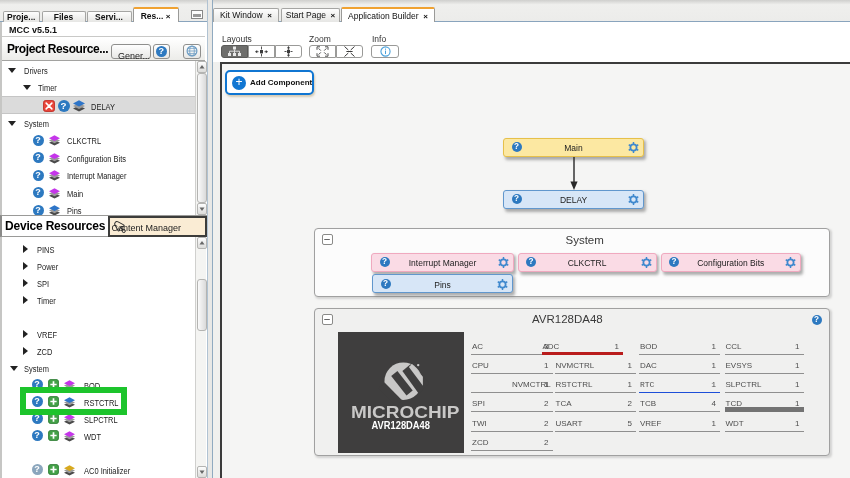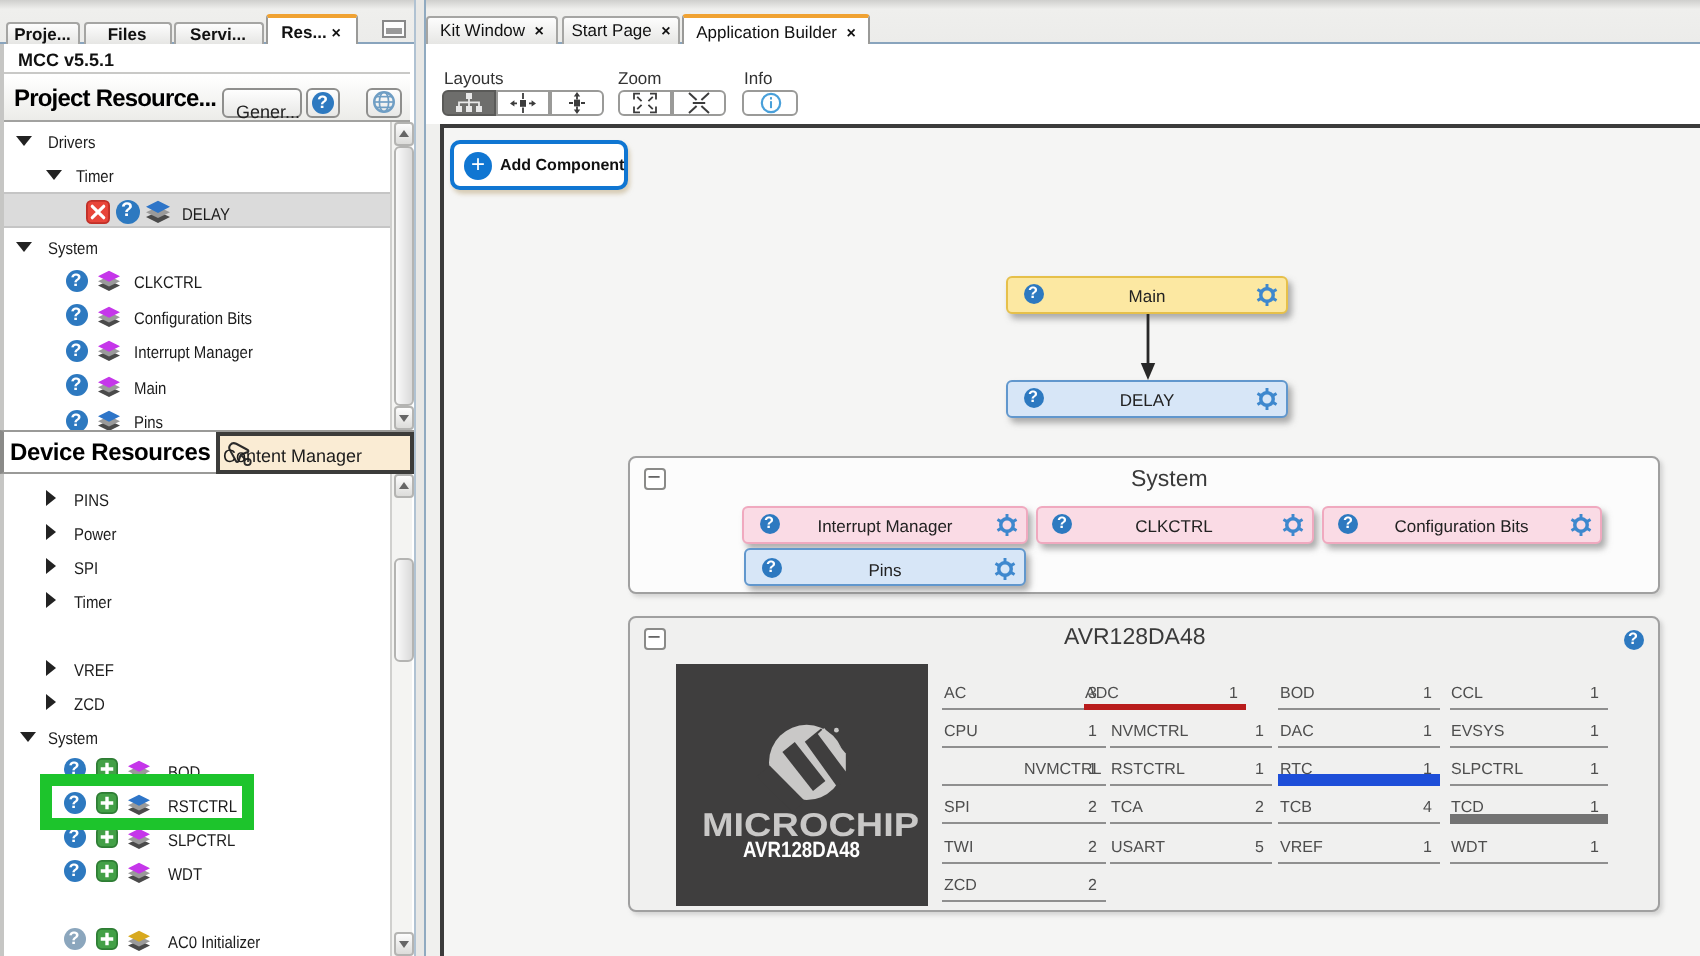--- a/index.html
+++ b/index.html
@@ -468,21 +468,21 @@
         <span class="abs nw" style="right:4px;top:2px;font-size:8px;color:#4e4e4e;">1</span>
       </div>
 <div class="abs" style="left:156.5px;top:69.1px;width:81.5px;height:15px;border-bottom:1px solid #8f8f8f;">
         <span class="abs nw" style="left:1px;top:2px;font-size:8px;color:#4e4e4e;margin-left:40px;">NVMCTRL</span>
         <span class="abs nw" style="right:4px;top:2px;font-size:8px;color:#4e4e4e;">1</span>
       </div>
 <div class="abs" style="left:240px;top:69.1px;width:81.5px;height:15px;border-bottom:1px solid #8f8f8f;">
         <span class="abs nw" style="left:1px;top:2px;font-size:8px;color:#4e4e4e;">RSTCTRL</span>
         <span class="abs nw" style="right:4px;top:2px;font-size:8px;color:#4e4e4e;">1</span>
       </div>
-<div class="abs" style="left:324.5px;top:69.1px;width:81px;height:15px;border-bottom:6px solid #1d4ed8;">
+<div class="abs" style="left:324.5px;top:69.1px;width:81px;height:15px;border-bottom:1px solid #1d4ed8;font-family:Liberation Mono, monospace;">
         <span class="abs nw" style="left:1px;top:2px;font-size:8px;color:#4e4e4e;">RTC</span>
         <span class="abs nw" style="right:4px;top:2px;font-size:8px;color:#4e4e4e;">1</span>
       </div>
 <div class="abs" style="left:410px;top:69.1px;width:79px;height:15px;border-bottom:1px solid #8f8f8f;">
         <span class="abs nw" style="left:1px;top:2px;font-size:8px;color:#4e4e4e;">SLPCTRL</span>
         <span class="abs nw" style="right:4px;top:2px;font-size:8px;color:#4e4e4e;">1</span>
       </div>
 <div class="abs" style="left:156.5px;top:88.4px;width:81.5px;height:15px;border-bottom:1px solid #8f8f8f;">
         <span class="abs nw" style="left:1px;top:2px;font-size:8px;color:#4e4e4e;">SPI</span>
         <span class="abs nw" style="right:4px;top:2px;font-size:8px;color:#4e4e4e;">2</span>

